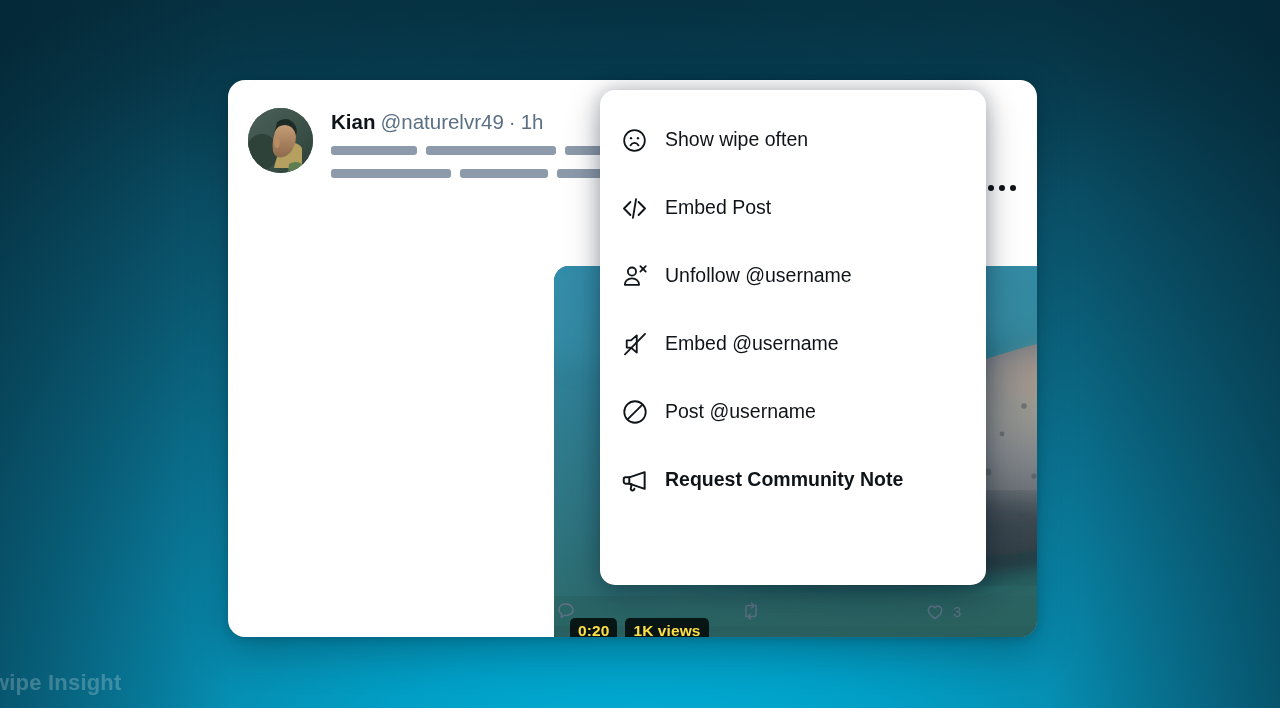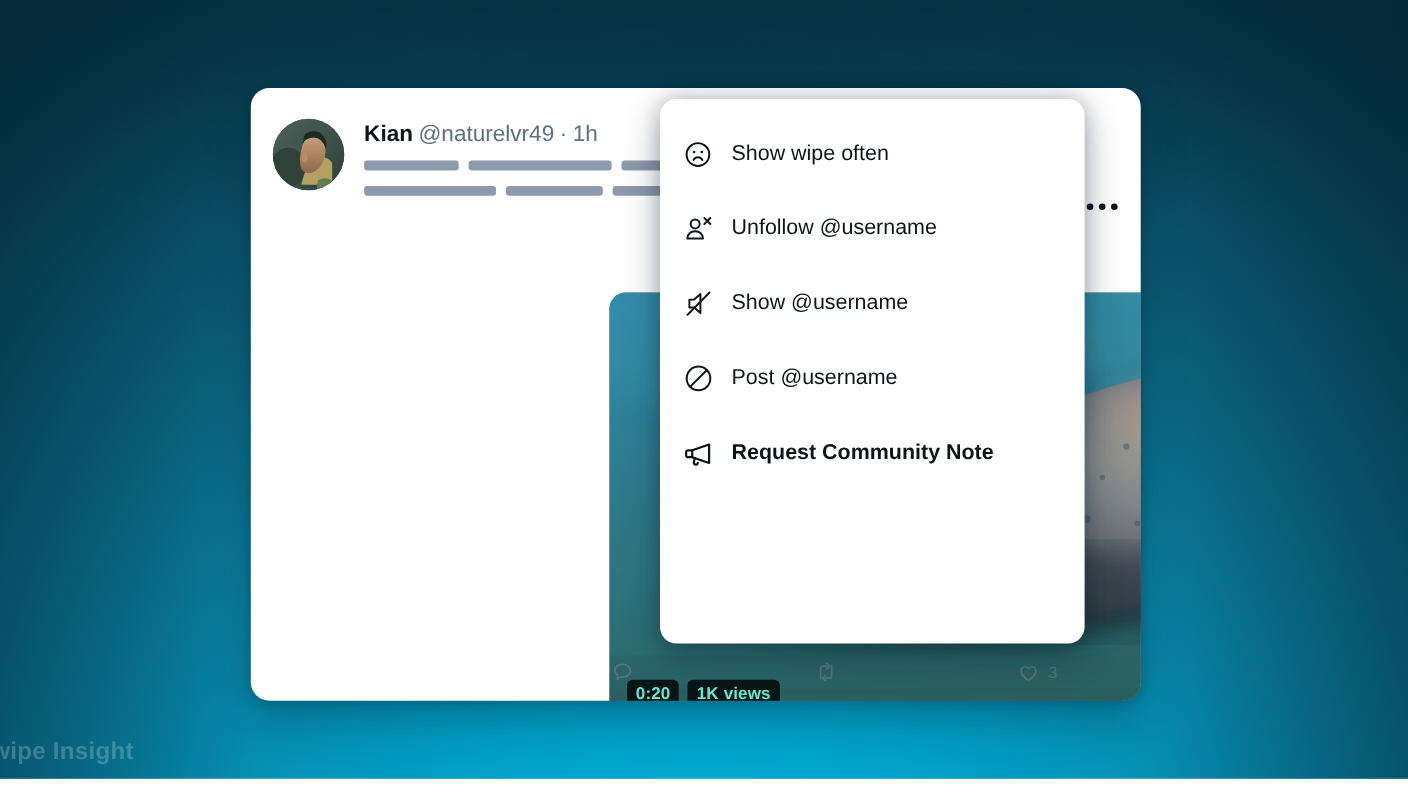--- a/index.html
+++ b/index.html
@@ -122,21 +122,21 @@
   .media-badges {
     position: absolute;
     left: 16px;
     bottom: 14px;
     display: flex;
     gap: 8px;
     align-items: center;
   }
   .badge {
     background: rgba(0,0,0,0.78);
-    color: #5eead4;
+    color: #fde047;
     font-size: 15.5px;
     font-weight: 700;
     line-height: 1;
     padding: 5px 8px 6px 8px;
     border-radius: 5px;
     letter-spacing: 0.1px;
   }
 
   
   .action-bar {
@@ -410,41 +410,51 @@
           <svg width="27" height="27" viewBox="0 0 24 24" fill="none" stroke="currentColor" stroke-width="1.55" stroke-linecap="round">
             <circle cx="12" cy="12" r="9.2"></circle>
             <circle cx="8.9" cy="9.9" r="1.05" fill="currentColor" stroke="none"></circle>
             <circle cx="15.1" cy="9.9" r="1.05" fill="currentColor" stroke="none"></circle>
             <path d="M8.4 16.4c.9-1.5 2.1-2.2 3.6-2.2s2.7.7 3.6 2.2"></path>
           </svg>
         </span>
         <span class="menu-label">Show wipe often</span>
       </div>
 
+      <div class="menu-item">
+        <span class="menu-icon">
+          <svg width="29" height="29" viewBox="0 0 24 24" fill="none" stroke="currentColor" stroke-width="1.55" stroke-linecap="round" stroke-linejoin="round">
+            <polyline points="8.6,6.6 3.3,12 8.6,17.4"></polyline>
+            <polyline points="15.4,6.6 20.7,12 15.4,17.4"></polyline>
+            <line x1="13.3" y1="4.3" x2="10.7" y2="19.7"></line>
+          </svg>
+        </span>
+        <span class="menu-label">Embed Post</span>
+      </div>
 
       <div class="menu-item">
         <span class="menu-icon">
           <svg width="28" height="28" viewBox="0 0 24 24" fill="none" stroke="currentColor" stroke-width="1.55" stroke-linecap="round" stroke-linejoin="round">
             <circle cx="9.4" cy="8.2" r="3.5"></circle>
             <path d="M3.3 19.6c0-3.4 2.7-5.6 6.1-5.6s6.1 2.2 6.1 5.6z"></path>
             <line x1="16.6" y1="3.6" x2="21.2" y2="8.2"></line>
             <line x1="21.2" y1="3.6" x2="16.6" y2="8.2"></line>
           </svg>
         </span>
         <span class="menu-label">Unfollow @username</span>
       </div>
 
       <div class="menu-item">
         <span class="menu-icon">
           <svg width="28" height="28" viewBox="0 0 24 24" fill="none" stroke="currentColor" stroke-width="1.55" stroke-linecap="round" stroke-linejoin="round">
             <path d="M13.5 4.6 8.6 8.9H4.9v6.2h3.7l4.9 4.3z"></path>
             <line x1="3.4" y1="20.8" x2="20.6" y2="3.4"></line>
           </svg>
         </span>
-        <span class="menu-label">Show @username</span>
+        <span class="menu-label">Embed @username</span>
       </div>
 
       <div class="menu-item">
         <span class="menu-icon">
           <svg width="28" height="28" viewBox="0 0 24 24" fill="none" stroke="currentColor" stroke-width="1.55" stroke-linecap="round">
             <circle cx="12" cy="12" r="9.2"></circle>
             <line x1="5.6" y1="18.4" x2="18.4" y2="5.6"></line>
           </svg>
         </span>
         <span class="menu-label">Post @username</span>

